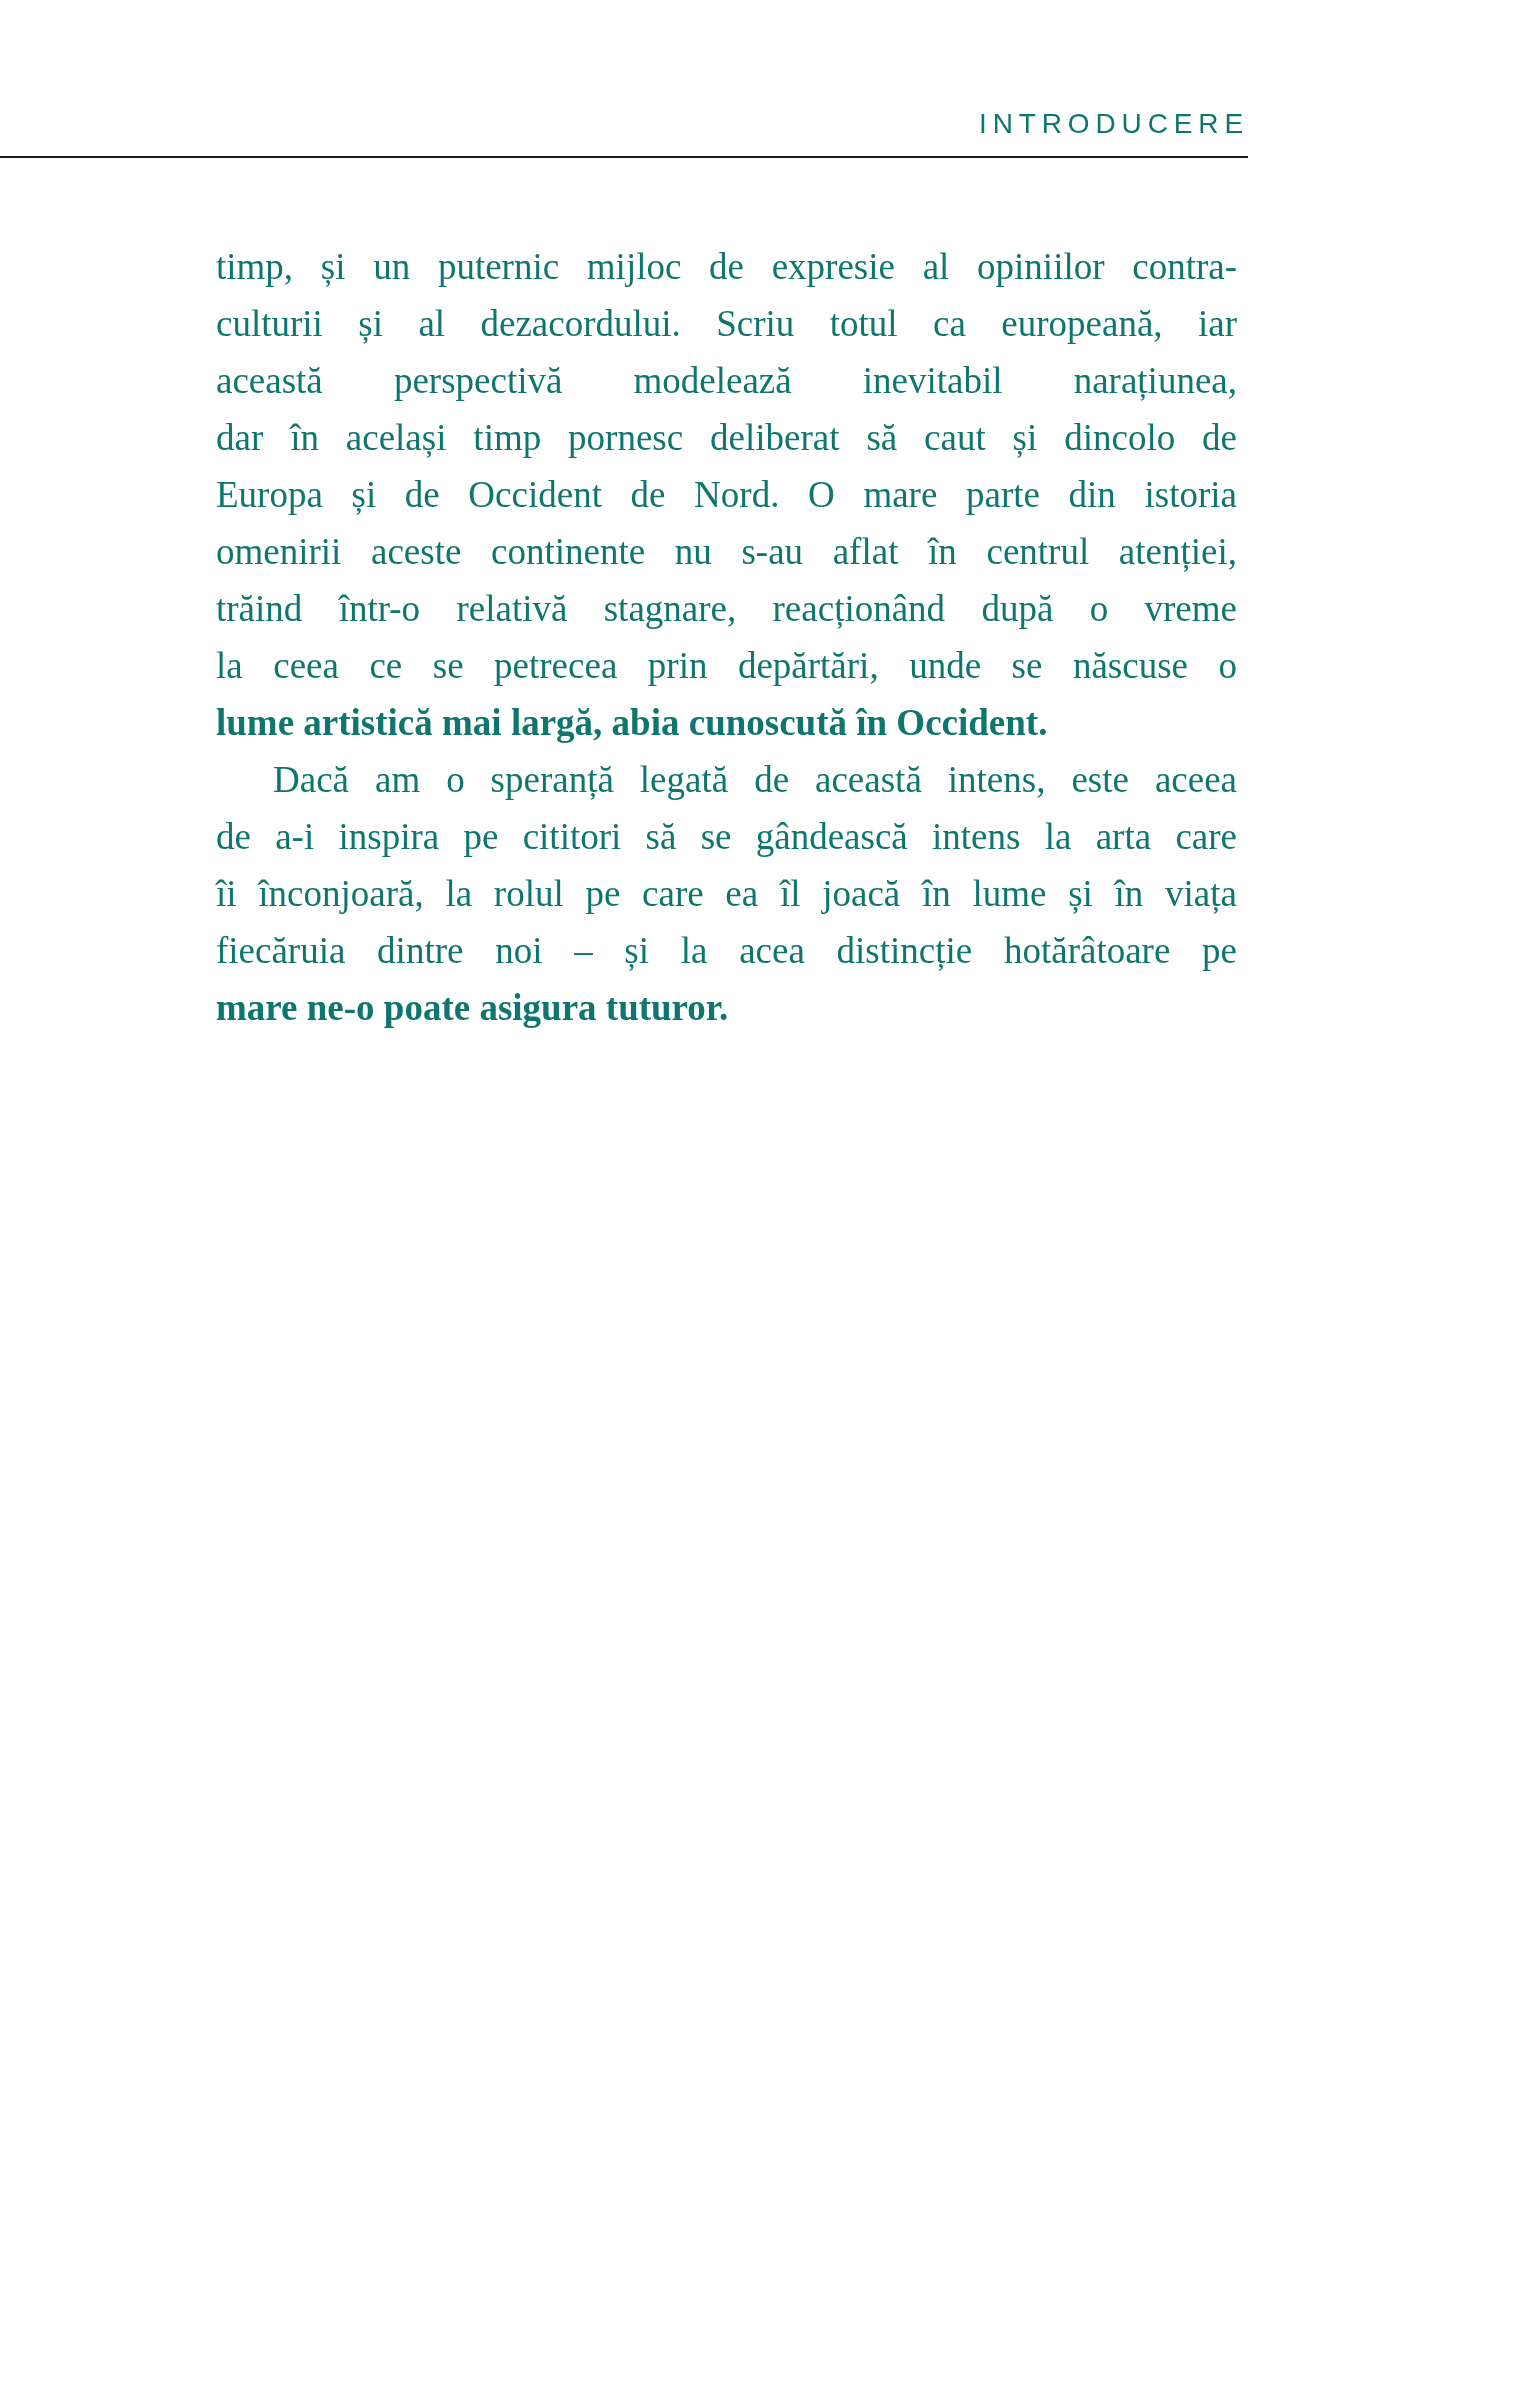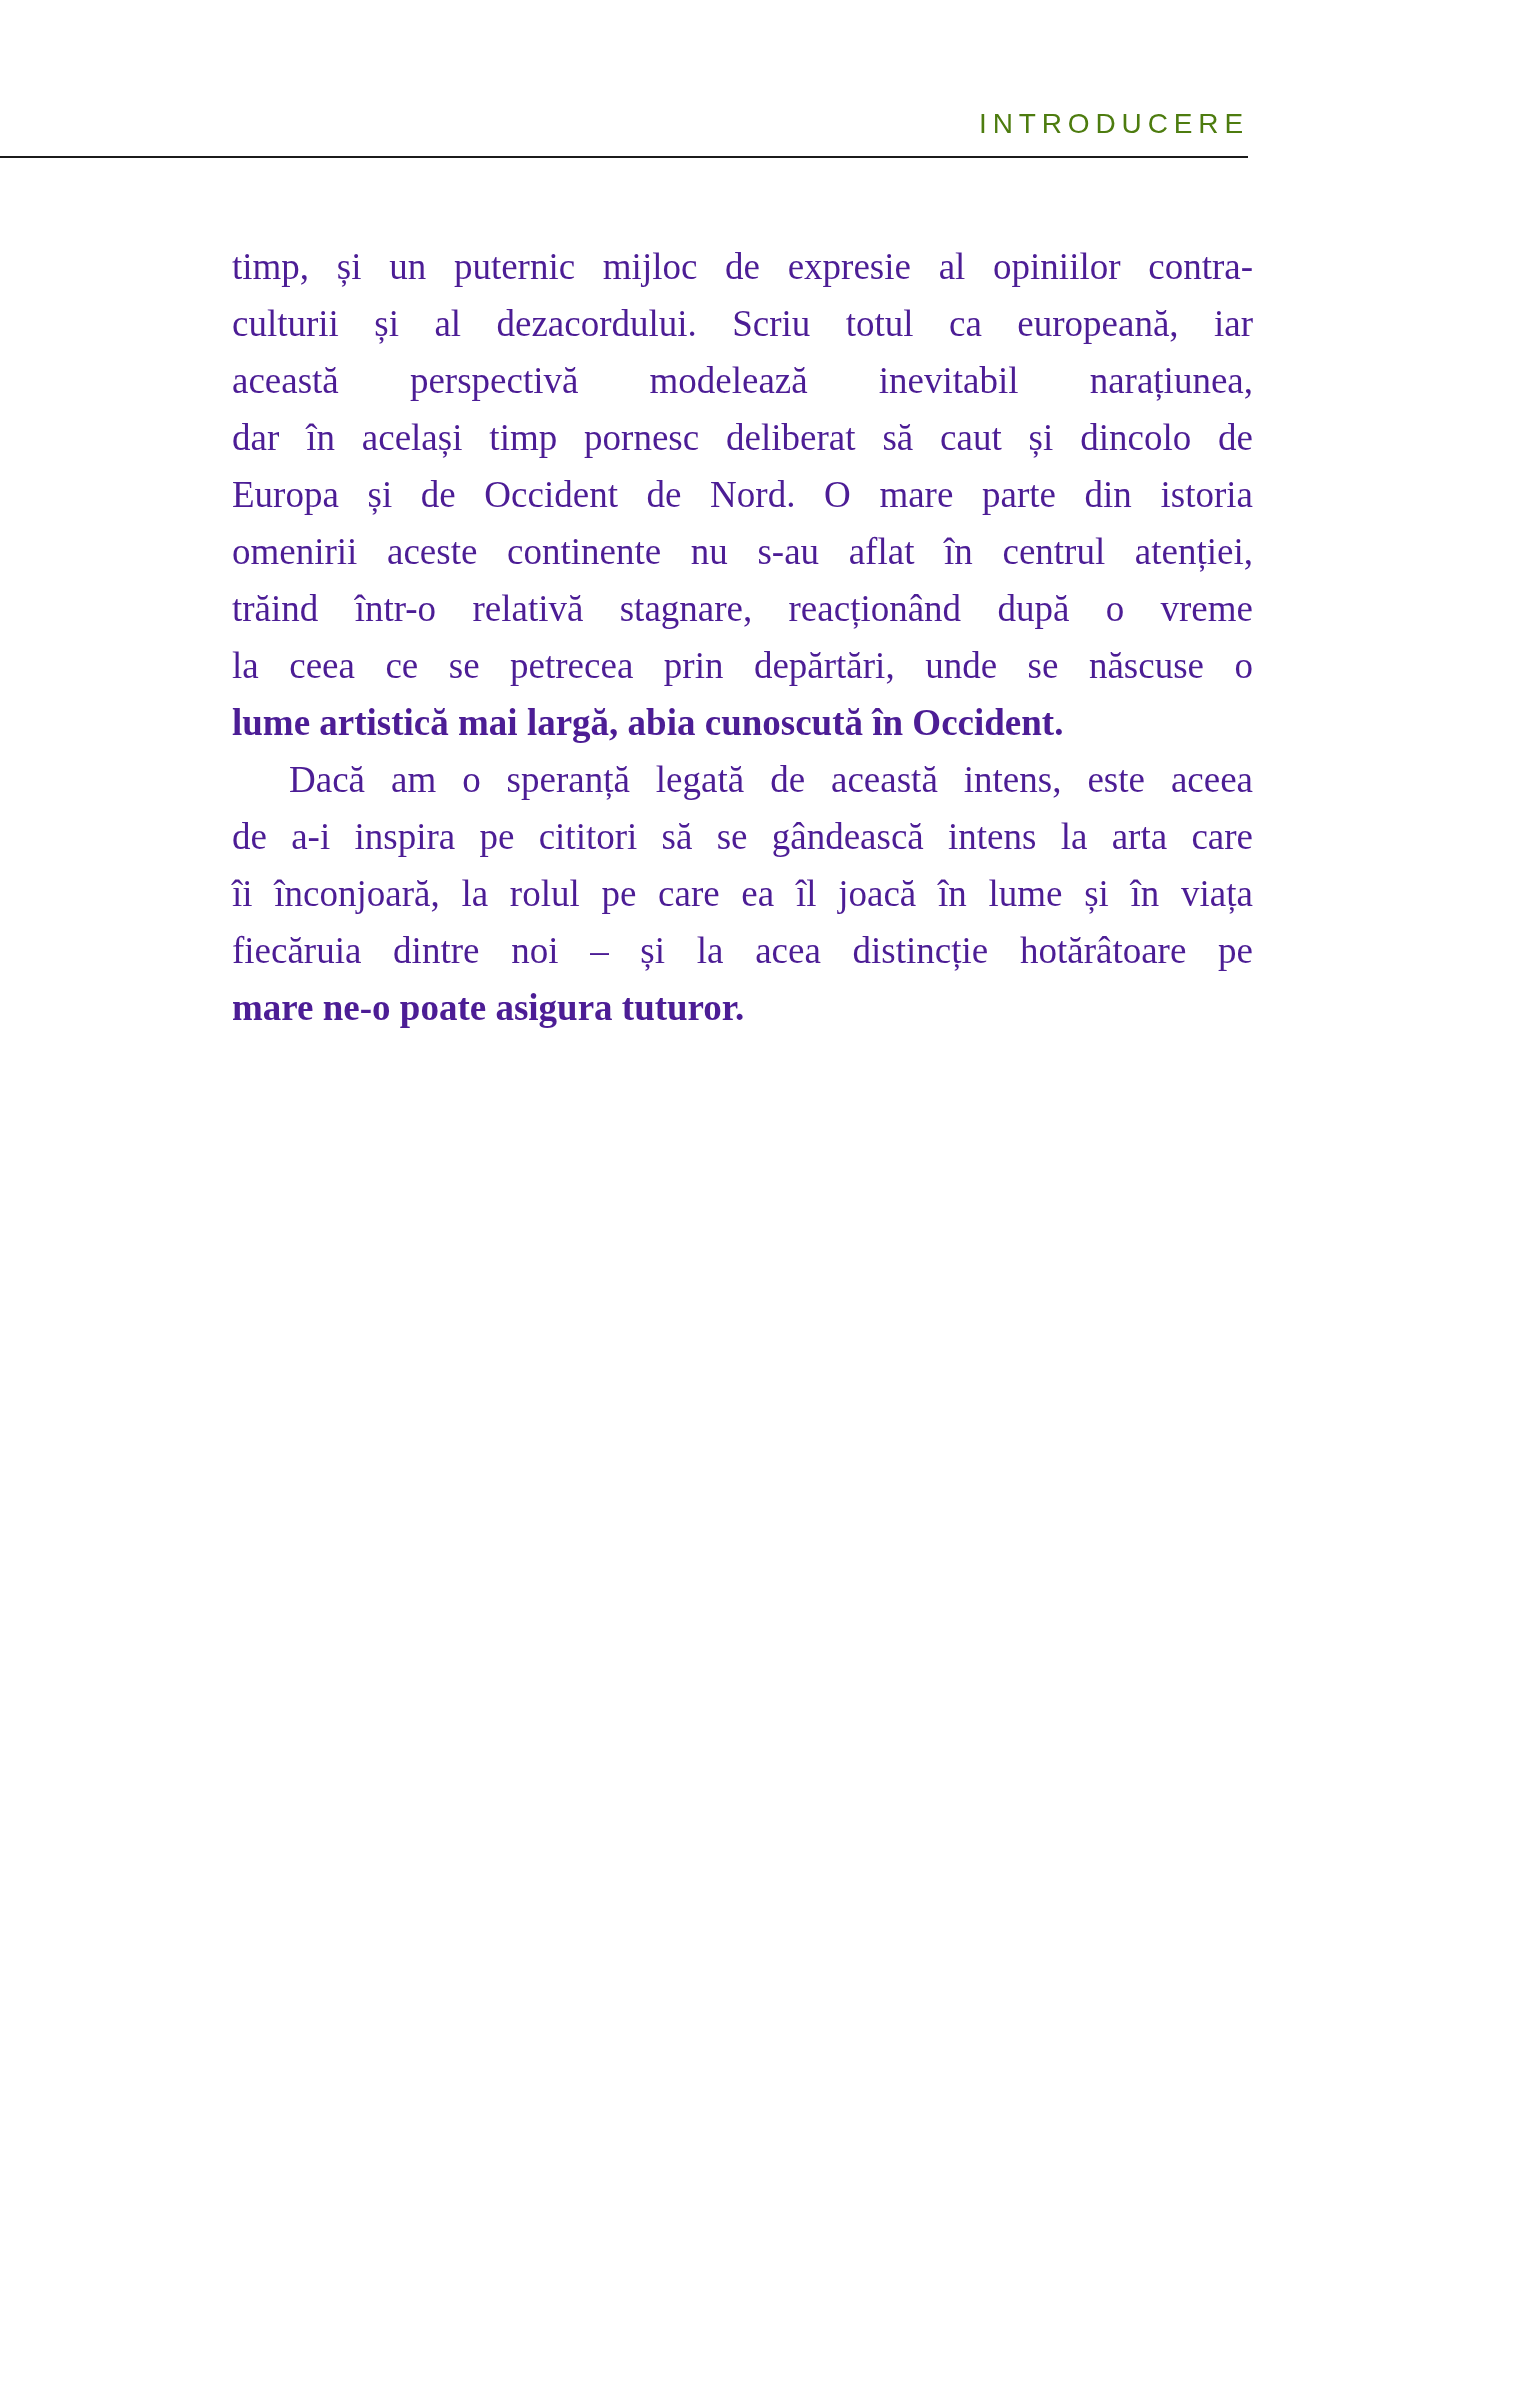--- a/index.html
+++ b/index.html
@@ -17,39 +17,39 @@
     background: #ffffff;
   }
   .running-head {
     position: absolute;
     top: 108px;
     right: 284px;
     font-family: "Liberation Sans", sans-serif;
     font-size: 28px;
     font-weight: 400;
     letter-spacing: 0.21em;
-    color: #4d7c0f;
+    color: #0f766e;
     white-space: nowrap;
   }
   .header-rule {
     position: absolute;
     left: 0;
     top: 156px;
     width: 1248px;
     height: 1.9px;
     background: #1b1b1b;
   }
   .body-text {
     position: absolute;
-    left: 232px;
+    left: 216px;
     top: 238px;
     width: 1021px;
     font-size: 37px;
     line-height: 57px;
-    color: #4c1d95;
+    color: #0f766e;
   }
   .paragraph { width: 100%; }
   .line {
     text-align: justify;
     text-align-last: justify;
     white-space: normal;
   }
   .line.last {
     text-align: left;
     text-align-last: left;

